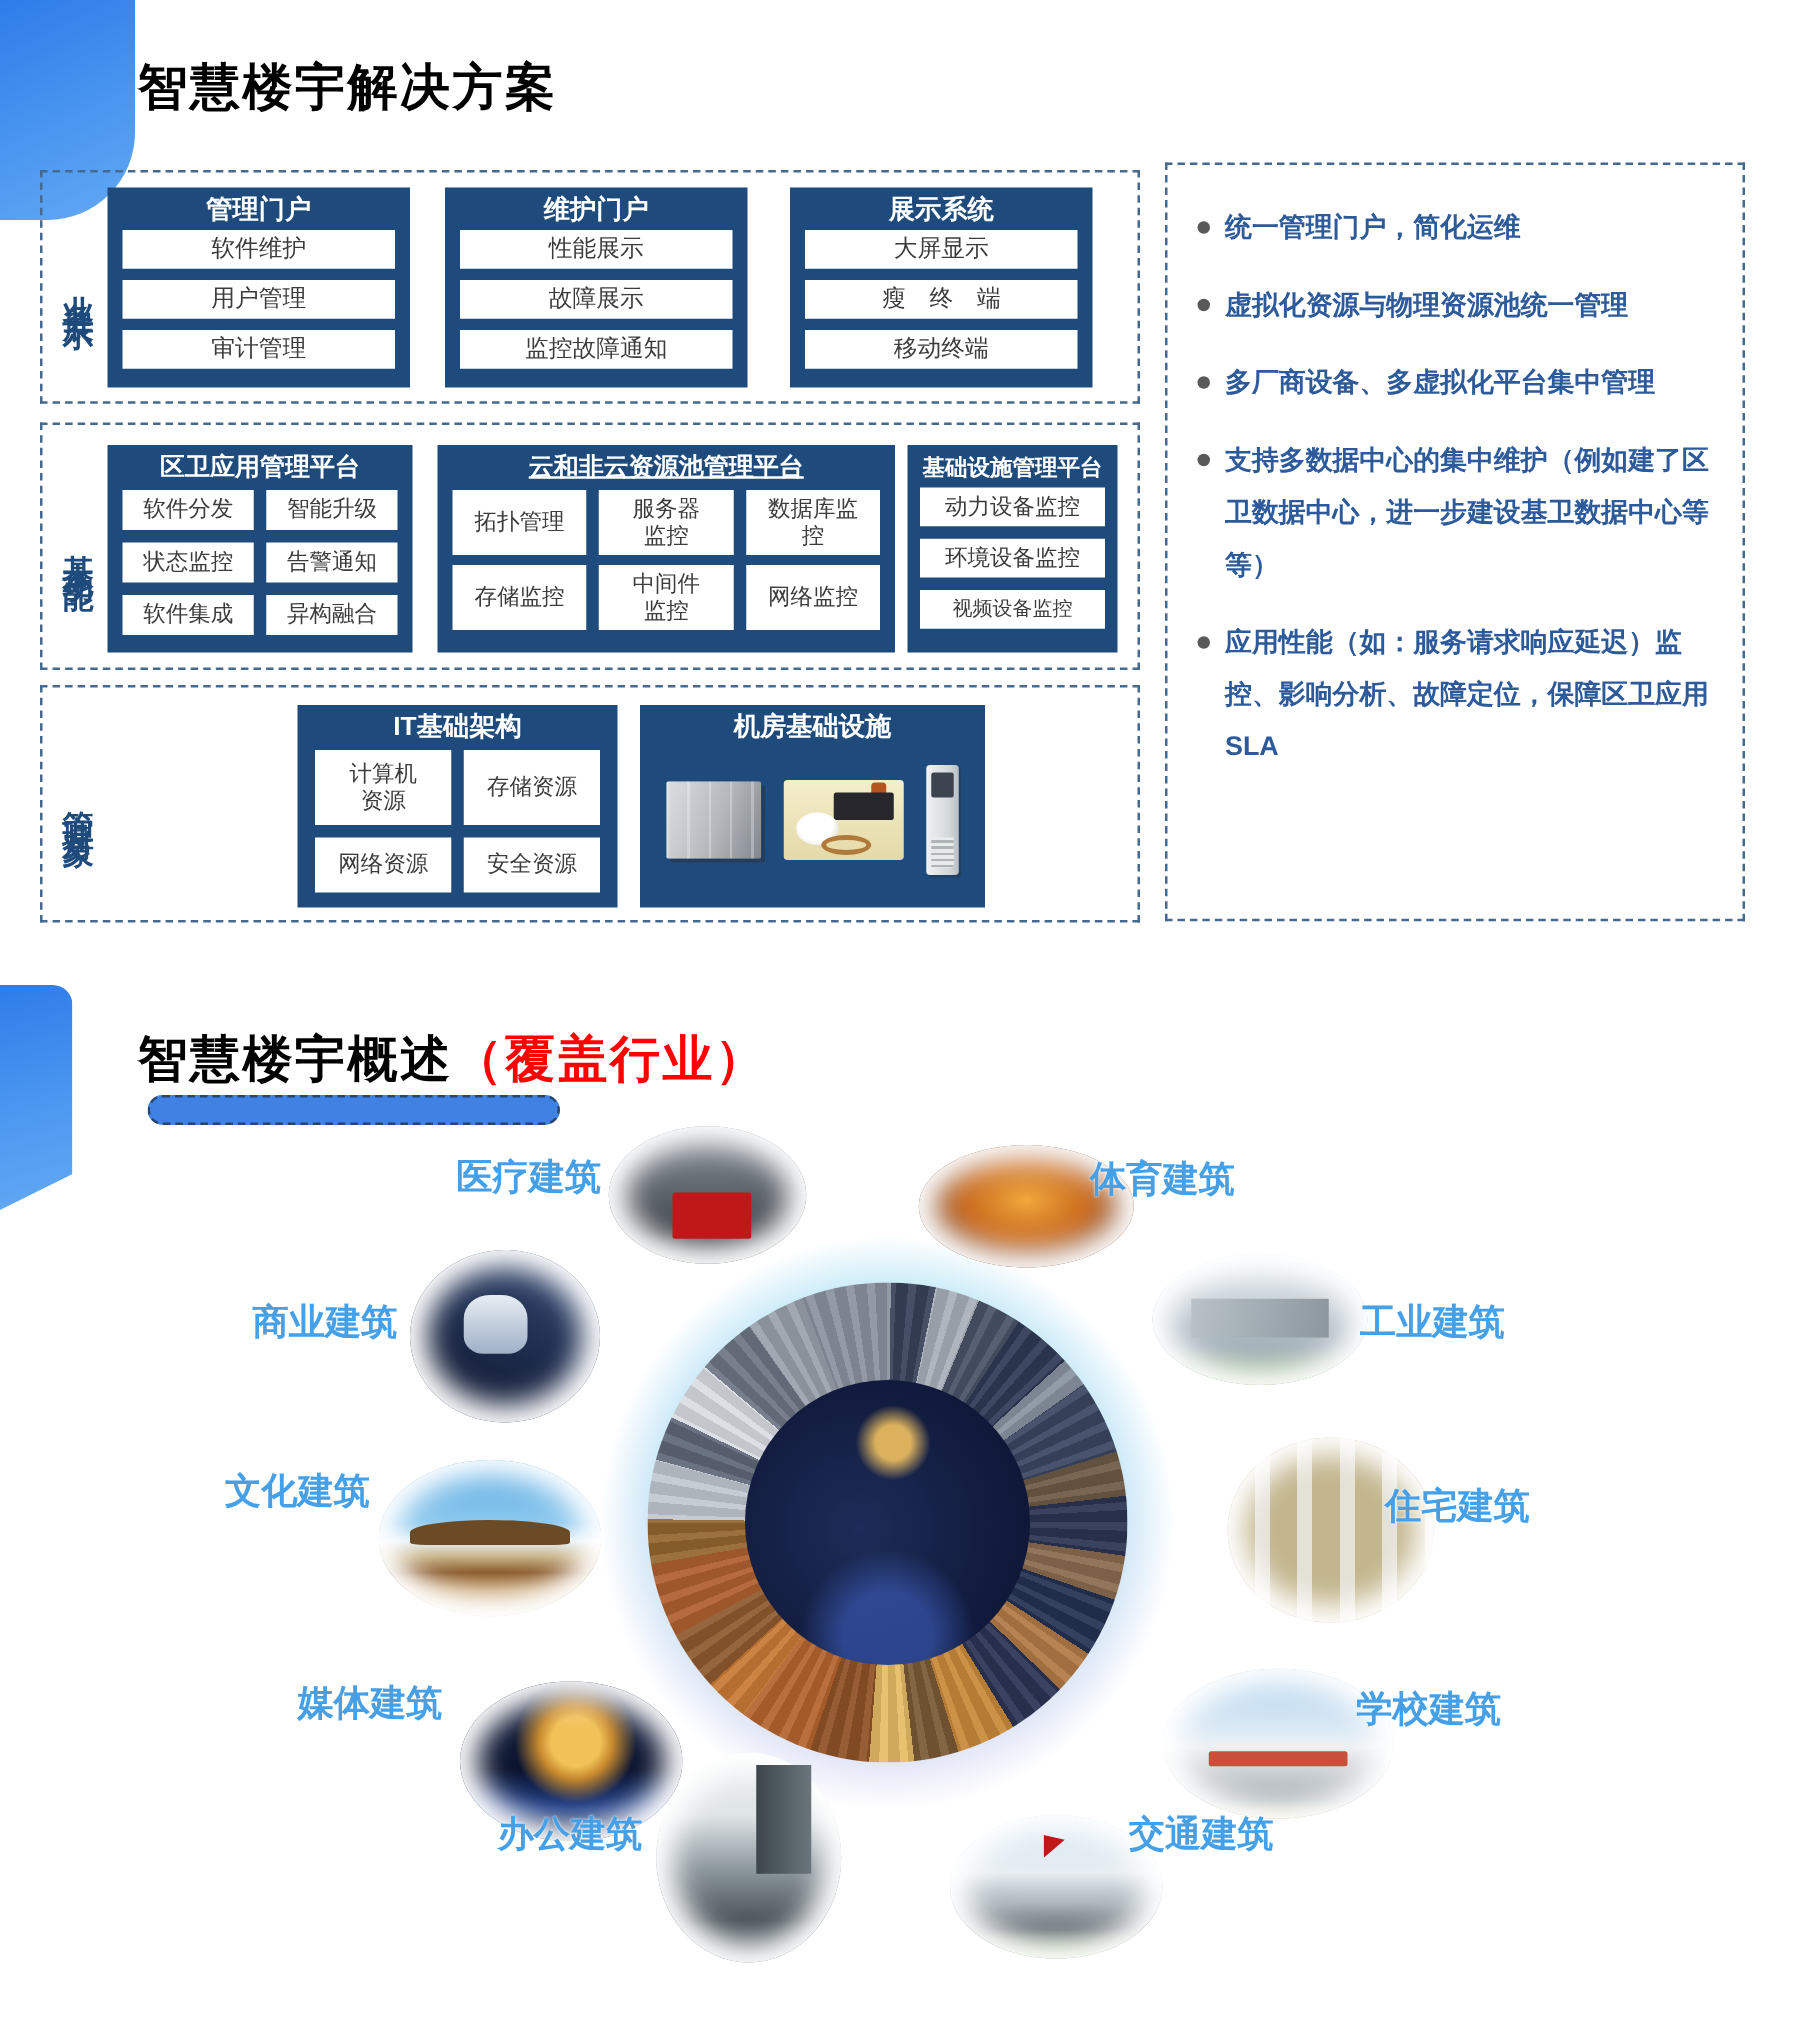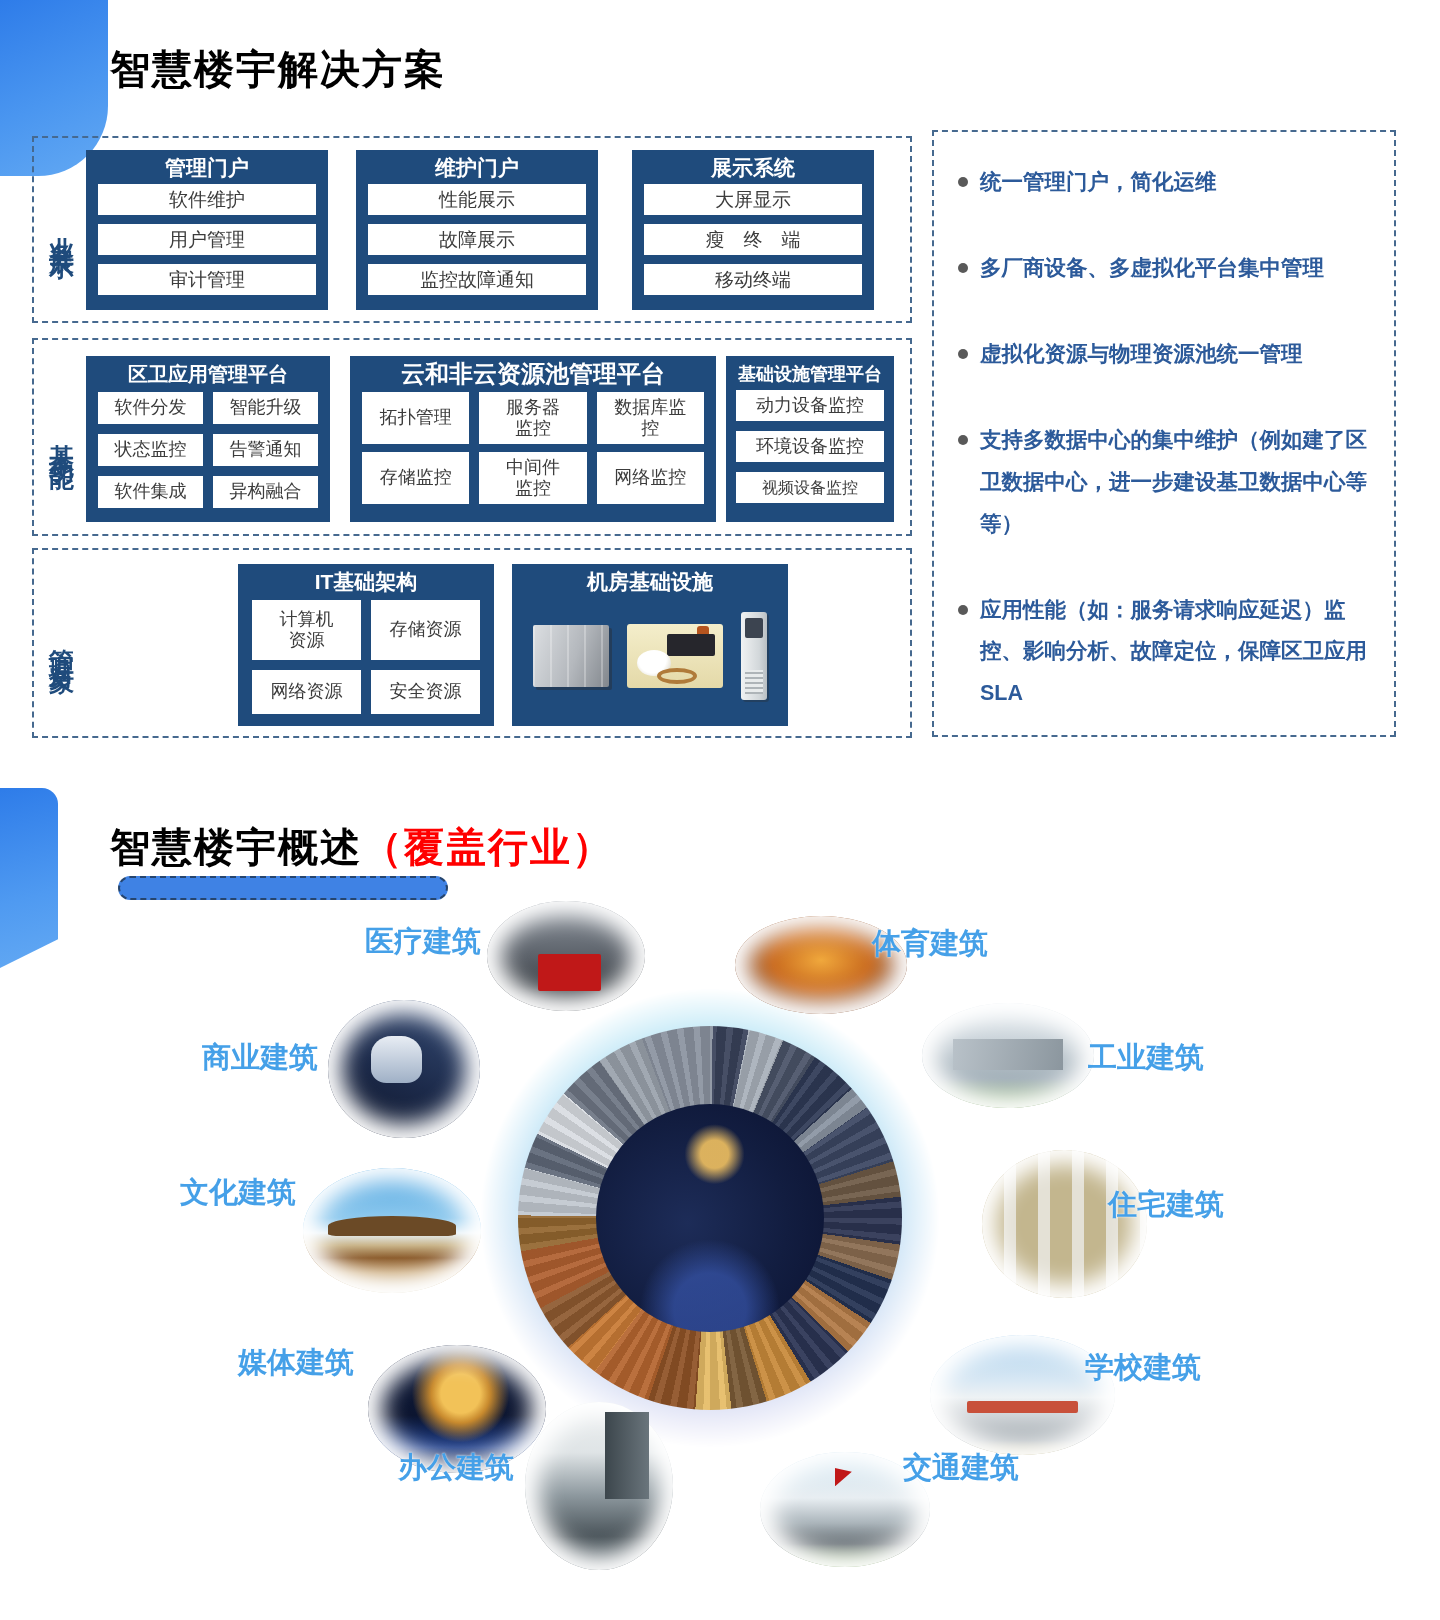--- a/index.html
+++ b/index.html
@@ -53,21 +53,21 @@
   .equip-detector .lamp{position:absolute;right:14px;top:2px;width:12px;height:14px;background:#b5541e;border-radius:3px;}
   .equip-detector .ring{position:absolute;left:30px;bottom:4px;width:40px;height:16px;border:4px solid #b07b3a;border-radius:50%;box-sizing:border-box;}
   .equip-ac{position:relative;width:26px;height:88px;border-radius:3px;
     background:linear-gradient(90deg,#f0f2f3 0%,#d2d7da 70%,#b9bfc3 100%);box-shadow:2px 2px 0 rgba(40,45,50,.35);}
   .equip-ac .panel{position:absolute;left:4px;top:6px;width:18px;height:20px;background:#3c4450;border-radius:2px;}
   .equip-ac .vent{position:absolute;left:4px;bottom:6px;width:18px;height:24px;
     background:repeating-linear-gradient(0deg,#aeb4b8 0 2px,#e8ebec 2px 5px);}
 
   
   .bullets{position:absolute;left:932px;top:130px;width:464px;height:607px;border:2px dashed #46698f;
-    box-sizing:border-box;padding:30px 22px 0 24px;display:flex;flex-direction:column;gap:44px;}
+    box-sizing:border-box;padding:30px 22px 0 24px;display:flex;flex-direction:column;gap:20px;}
   .bullet{display:flex;gap:12px;font-size:21.5px;font-weight:700;color:#2c5a9a;line-height:1.95;}
   .bullet .dot{flex:none;width:10px;height:10px;border-radius:50%;background:#595959;margin-top:15px;}
 
   
   .ind-label{position:absolute;font-size:29px;font-weight:800;color:#45a0e8;white-space:nowrap;
     text-shadow:0 0 2px #fff;}
   .photo{position:absolute;border-radius:50%;box-shadow:inset 0 0 22px 14px #fff;}
 
   .photo-medical{background:linear-gradient(180deg,#8e959e 0%,#5a6068 52%,#3a4046 78%,#55595e 100%);}
   .photo-medical .banner{position:absolute;left:32%;top:48%;width:40%;height:34%;background:#c01818;border-radius:2px;}
@@ -157,21 +157,21 @@
         <div class="cell h32">软件分发</div>
         <div class="cell h32">智能升级</div>
         <div class="cell h32">状态监控</div>
         <div class="cell h32">告警通知</div>
         <div class="cell h32">软件集成</div>
         <div class="cell h32">异构融合</div>
       </div>
     </div>
 
     <div class="navybox" style="left:316px;top:16px;width:366px;height:166px;">
-      <div class="hd" style="font-size:24px;">云和非云资源池管理平台</div>
+      <div class="hd" style="font-size:20px;text-decoration:underline;">云和非云资源池管理平台</div>
       <div class="grid3">
         <div class="cell h52">拓扑管理</div>
         <div class="cell h52">服务器
 监控</div>
         <div class="cell h52">数据库监
 控</div>
         <div class="cell h52">存储监控</div>
         <div class="cell h52">中间件
 监控</div>
         <div class="cell h52">网络监控</div>
@@ -220,25 +220,25 @@
     </div>
   </div>
 
   <div class="bullets">
     <div class="bullet">
       <span class="dot"></span>
       <span>统一管理门户，简化运维</span>
     </div>
     <div class="bullet">
       <span class="dot"></span>
+      <span>虚拟化资源与物理资源池统一管理</span>
+    </div>
+    <div class="bullet">
+      <span class="dot"></span>
       <span>多厂商设备、多虚拟化平台集中管理</span>
-    </div>
-    <div class="bullet">
-      <span class="dot"></span>
-      <span>虚拟化资源与物理资源池统一管理</span>
     </div>
     <div class="bullet">
       <span class="dot"></span>
       <span>支持多数据中心的集中维护（例如建了区卫数据中心，进一步建设基卫数据中心等等）</span>
     </div>
     <div class="bullet">
       <span class="dot"></span>
       <span>应用性能（如：服务请求响应延迟）监控、影响分析、故障定位，保障区卫应用SLA</span>
     </div>
   </div>

